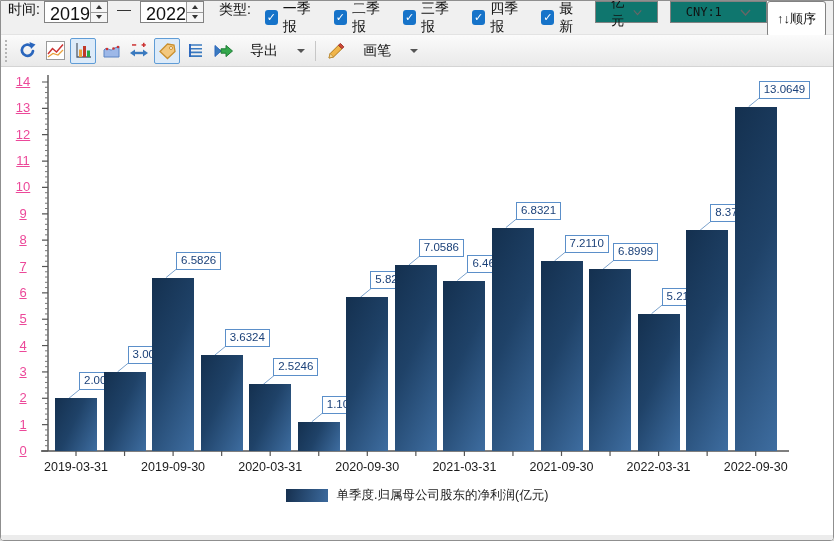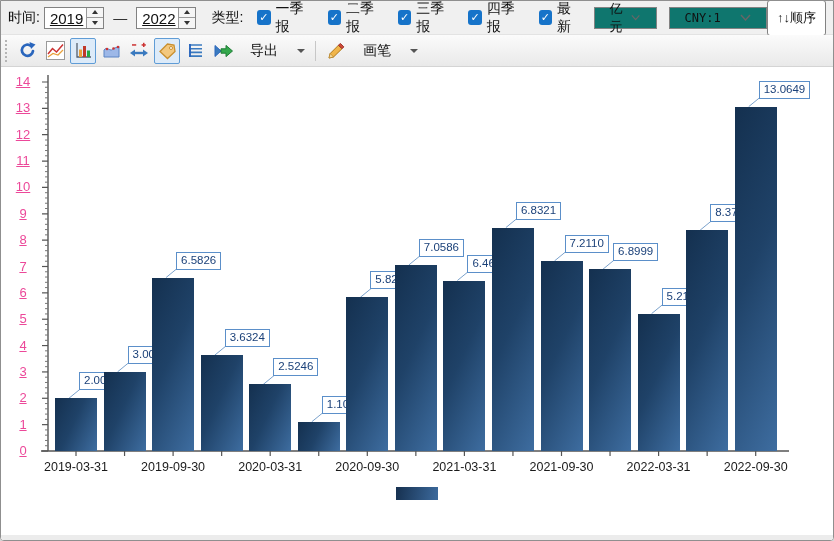--- a/index.html
+++ b/index.html
@@ -6,25 +6,25 @@
   html,body { margin:0; padding:0; background:#d8d8d8; }
   body { width:834px; height:541px; font-family:"Liberation Sans", sans-serif; }
   .window {
     width:834px; height:541px; background:#fff;
     border:1px solid #8f8f8f; border-radius:0 0 4px 4px;
     display:flex; flex-direction:column; overflow:hidden; position:relative;
   }
   
   .filter-bar {
     height:34px; flex:0 0 34px; background:#f0f0f0; border-bottom:1px solid #e3e3e3;
-    display:flex; align-items:center; padding:0 7px; font-size:14px; color:#111;
+    display:flex; padding:0 7px; font-size:14px; color:#111;
   }
   .flabel { margin-right:4px; white-space:nowrap; }
   .spin { width:66px; height:22px; background:#fff; border:1px solid #828282; display:flex; }
-  .spin .val { flex:1; font-size:15px; padding:2px 0 0 5px; color:#111;text-decoration:underline; }
+  .spin .val { flex:1; font-size:18px; padding:2px 0 0 5px; color:#111; }
   .spin .btns { width:17px; border-left:1px solid #9a9a9a; display:flex; flex-direction:column; background:#f5f5f5; }
   .spin .sbtn { flex:1; display:flex; align-items:center; justify-content:center; }
   .spin .sbtn:first-child { border-bottom:1px solid #9a9a9a; }
   .tri-up { width:0; height:0; border-left:3px solid transparent; border-right:3px solid transparent; border-bottom:4px solid #333; }
   .tri-dn { width:0; height:0; border-left:3px solid transparent; border-right:3px solid transparent; border-top:4px solid #333; }
   .dash { margin:0 9px; color:#333; }
   .cb-wrap { display:flex; align-items:center; gap:15px; margin-left:10px; }
   .cb-group { display:flex; align-items:center; gap:5px; cursor:default; }
   .cb-box { width:15px; height:15px; border-radius:3px; background:#1673c9; color:#fff;
             font-size:11px; line-height:15px; text-align:center; }
@@ -309,20 +309,21 @@
         <line x1="602.05" y1="202.13835" x2="613.05" y2="193.13835" stroke="#7ba2cc" stroke-width="1"></line>
         <line x1="657.5999999999999" y1="384" x2="657.5999999999999" y2="389" stroke="#555" stroke-width="1.2"></line>
         <line x1="650.5999999999999" y1="246.63447857142856" x2="661.5999999999999" y2="237.63447857142856" stroke="#7ba2cc" stroke-width="1"></line>
         <line x1="706.15" y1="384" x2="706.15" y2="389" stroke="#555" stroke-width="1.2"></line>
         <line x1="699.15" y1="163.1561357142857" x2="710.15" y2="154.1561357142857" stroke="#7ba2cc" stroke-width="1"></line>
         <line x1="754.6999999999999" y1="384" x2="754.6999999999999" y2="389" stroke="#555" stroke-width="1.2"></line>
         <line x1="747.6999999999999" y1="39.646564285714305" x2="758.6999999999999" y2="30.646564285714305" stroke="#7ba2cc" stroke-width="1"></line>
       </svg>
     <div class="legend">
       <span class="swatch"></span>
+      <span class="ltext">单季度.归属母公司股东的净利润(亿元)</span>
     </div>
     <div class="bottom-strip"></div>
   <div class="ylab" style="left: 5px; top: 376px;">0</div>
       <div class="ylab" style="left: 5px; top: 349.643px;">1</div>
       <div class="ylab" style="left: 5px; top: 323.286px;">2</div>
       <div class="ylab" style="left: 5px; top: 296.929px;">3</div>
       <div class="ylab" style="left: 5px; top: 270.571px;">4</div>
       <div class="ylab" style="left: 5px; top: 244.214px;">5</div>
       <div class="ylab" style="left: 5px; top: 217.857px;">6</div>
       <div class="ylab" style="left: 5px; top: 191.5px;">7</div>

